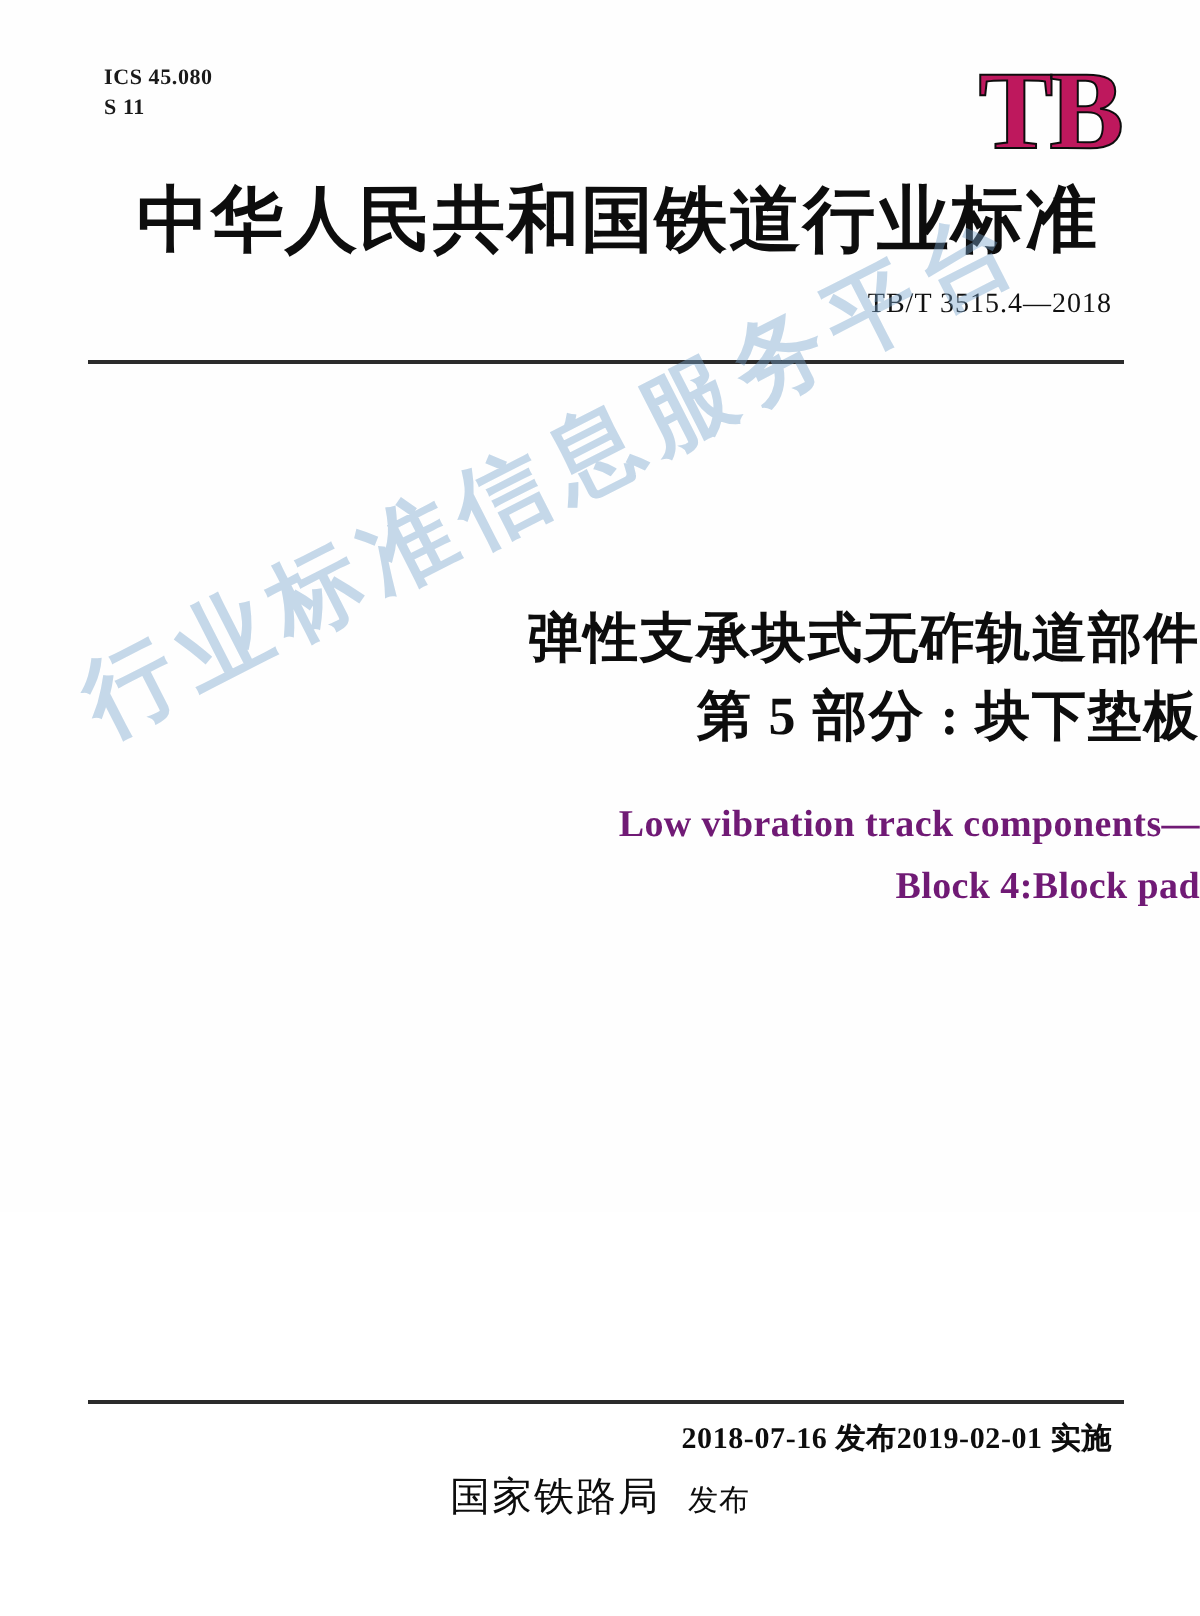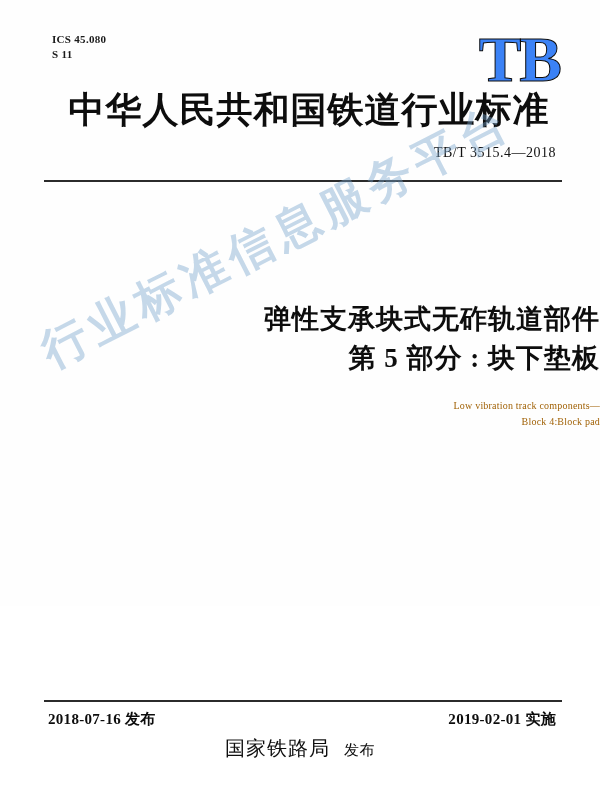--- a/index.html
+++ b/index.html
@@ -35,24 +35,24 @@
     color: #1a1a1a;
   }
 
   
   .tb-logo {
     position: absolute;
     right: 40px;
     top: 28px;
     font-family: "Liberation Serif", serif;
     font-weight: bold;
-    font-size: 64px;
+    font-size: 56px;
     line-height: 1;
     letter-spacing: -2px;
-    color: #3b82f6;
+    color: #be185d;
     -webkit-text-stroke: 1px #0d0d0d;
   }
 
   
   .std-title {
     position: absolute;
     left: 0;
     right: 0;
     top: 86px;
     text-align: center;
@@ -97,25 +97,25 @@
     font-family: "Liberation Serif", serif;
     font-weight: bold;
     font-size: 27px;
     line-height: 1.45;
     letter-spacing: 1px;
     color: #0d0d0d;
   }
   .en-title {
     margin-top: 20px;
     font-family: "Liberation Serif", serif;
-    font-weight: normal;
-    font-size: 10px;
+    font-weight: bold;
+    font-size: 19px;
     line-height: 1.6;
     letter-spacing: 0.2px;
-    color: #a16207;
+    color: #701a75;
   }
 
   
   .watermark {
     position: absolute;
     left: 70px;
     top: 250px;
     width: 470px;
     height: 300px;
     transform: rotate(-27deg);
@@ -130,21 +130,21 @@
     user-select: none;
   }
 
   
   .footer-dates {
     position: absolute;
     left: 48px;
     right: 44px;
     top: 710px;
     display: flex;
-    justify-content: space-between;
+    justify-content: flex-end;
     font-family: "Liberation Serif", serif;
     font-size: 15px;
     font-weight: bold;
     letter-spacing: 0.3px;
     color: #0d0d0d;
   }
 
   
   .issuer {
     position: absolute;

